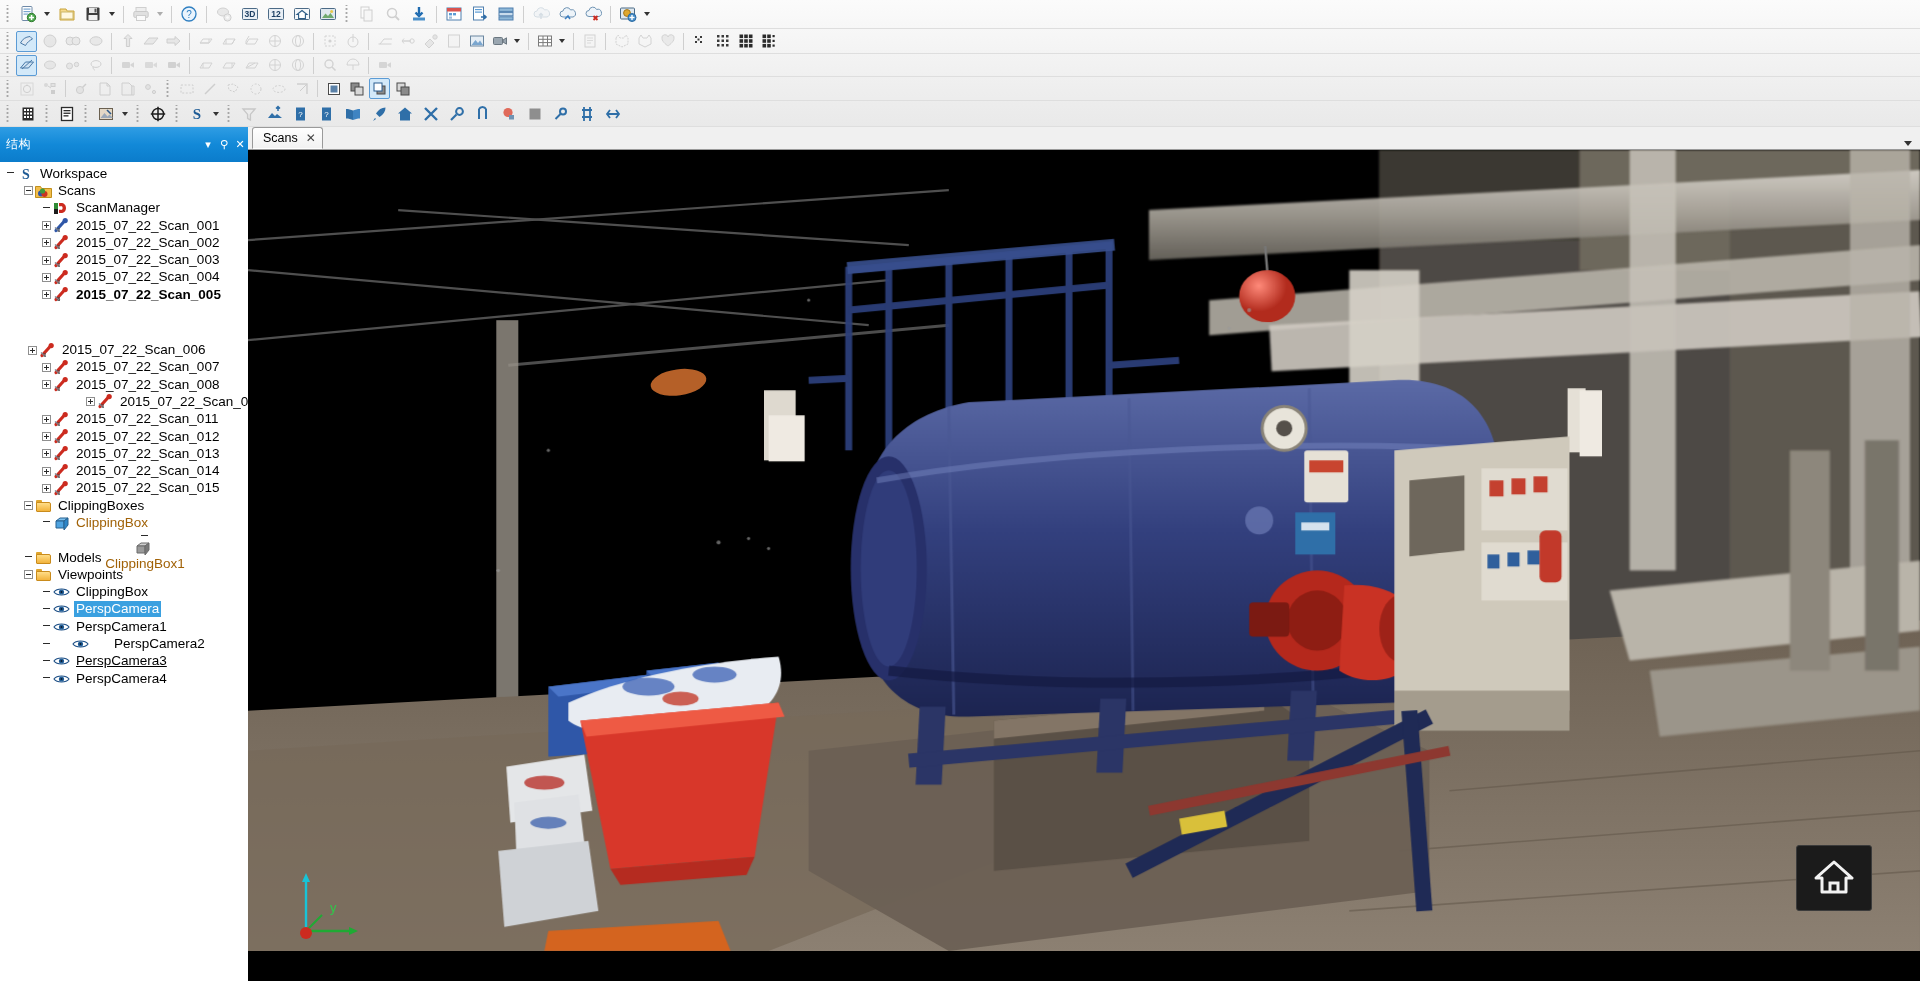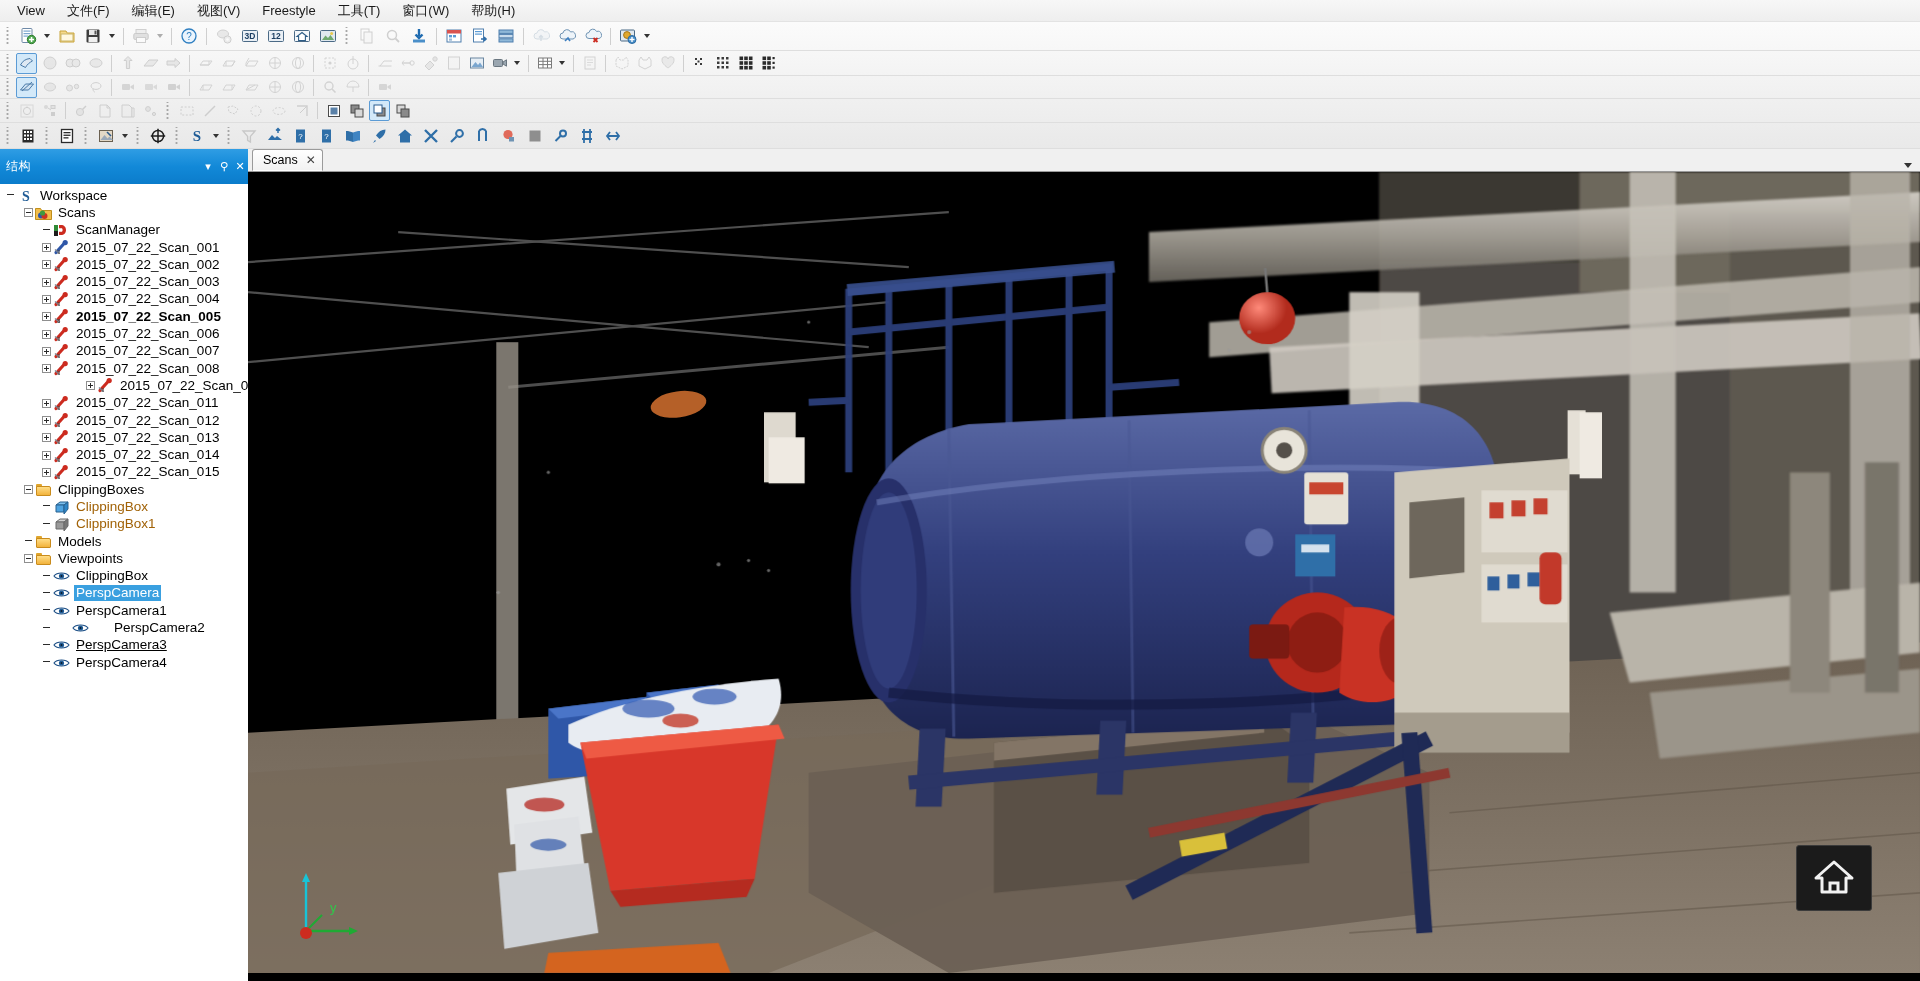--- a/index.html
+++ b/index.html
@@ -119,30 +119,20 @@
     position:absolute;right:48px;bottom:70px;width:74px;height:64px;
     background:#1b1b1b;border:1px solid #3b3b3b;border-radius:3px;
     display:flex;align-items:center;justify-content:center;cursor:default;
   }
 </style>
 </head>
 <body>
 
 <div id="app">
 
-  <div class="menubar">
-    <div class="mi">View</div>
-    <div class="mi">文件(F)</div>
-    <div class="mi">编辑(E)</div>
-    <div class="mi">视图(V)</div>
-    <div class="mi">Freestyle</div>
-    <div class="mi">工具(T)</div>
-    <div class="mi">窗口(W)</div>
-    <div class="mi">帮助(H)</div>
-  </div>
 
   <div class="tbwrap">
 
     <div class="tbrow r1">
       <div class="grip"></div>
 
       <div class="tbtn">
         <svg class="gl" viewBox="0 0 18 18">
             <rect x="3" y="1.5" width="10" height="14" rx="1" fill="#fff" stroke="#6f8aa8"></rect>
             <rect x="4.5" y="3.5" width="7" height="1.2" fill="#7aa6cf"></rect>
@@ -1008,21 +998,21 @@
             <span class="nicon">
               <svg width="17" height="15" viewBox="0 0 17 15">
                 <path d="M3 12.5 L12 2.5" stroke="#cc2b1f" stroke-width="3.2" stroke-linecap="round"></path>
                 <circle cx="12.2" cy="2.6" r="2.6" fill="#cc2b1f"></circle>
                 <path d="M2 9.5 L6.5 13.5" stroke="#7e8590" stroke-width="1.4"></path>
                 <text x="4" y="14" font-size="6" fill="#444" font-family="Liberation Sans">3</text>
               </svg>
             </span>
             <span class="nlabel">2015_07_22_Scan_005</span>
           </div>
-          <div class="node" style="padding-left: 42px;">
+          <div class="node" style="padding-left: 28px; margin-top: 38px;">
             <span class="exp plus"></span>
             <span class="nicon">
               <svg width="17" height="15" viewBox="0 0 17 15">
                 <path d="M3 12.5 L12 2.5" stroke="#cc2b1f" stroke-width="3.2" stroke-linecap="round"></path>
                 <circle cx="12.2" cy="2.6" r="2.6" fill="#cc2b1f"></circle>
                 <path d="M2 9.5 L6.5 13.5" stroke="#7e8590" stroke-width="1.4"></path>
                 <text x="4" y="14" font-size="6" fill="#444" font-family="Liberation Sans">3</text>
               </svg>
             </span>
             <span class="nlabel">2015_07_22_Scan_006</span>
@@ -1137,21 +1127,21 @@
             <span class="exp none"></span>
             <span class="nicon">
               <svg width="16" height="14" viewBox="0 0 16 14">
                 <path d="M2 5l4-3h8l-4 3z" fill="#7cc0ee" stroke="#27618f"></path>
                 <path d="M2 5h8v7H2z" fill="#4ea3e0" stroke="#27618f"></path>
                 <path d="M10 5l4-3v7l-4 5z" fill="#2e86c8" stroke="#27618f"></path>
               </svg>
             </span>
             <span class="nlabel">ClippingBox</span>
           </div>
-          <div class="node dim" style="padding-left: 42px;">
+          <div class="node dim" style="padding-left: 42px; flex-direction: column;">
             <span class="exp none"></span>
             <span class="nicon">
               <svg width="16" height="14" viewBox="0 0 16 14">
                 <path d="M2 5l4-3h8l-4 3z" fill="#cfcfcf" stroke="#6a6a6a"></path>
                 <path d="M2 5h8v7H2z" fill="#9a9a9a" stroke="#6a6a6a"></path>
                 <path d="M10 5l4-3v7l-4 5z" fill="#787878" stroke="#6a6a6a"></path>
               </svg>
             </span>
             <span class="nlabel">ClippingBox1</span>
           </div>

